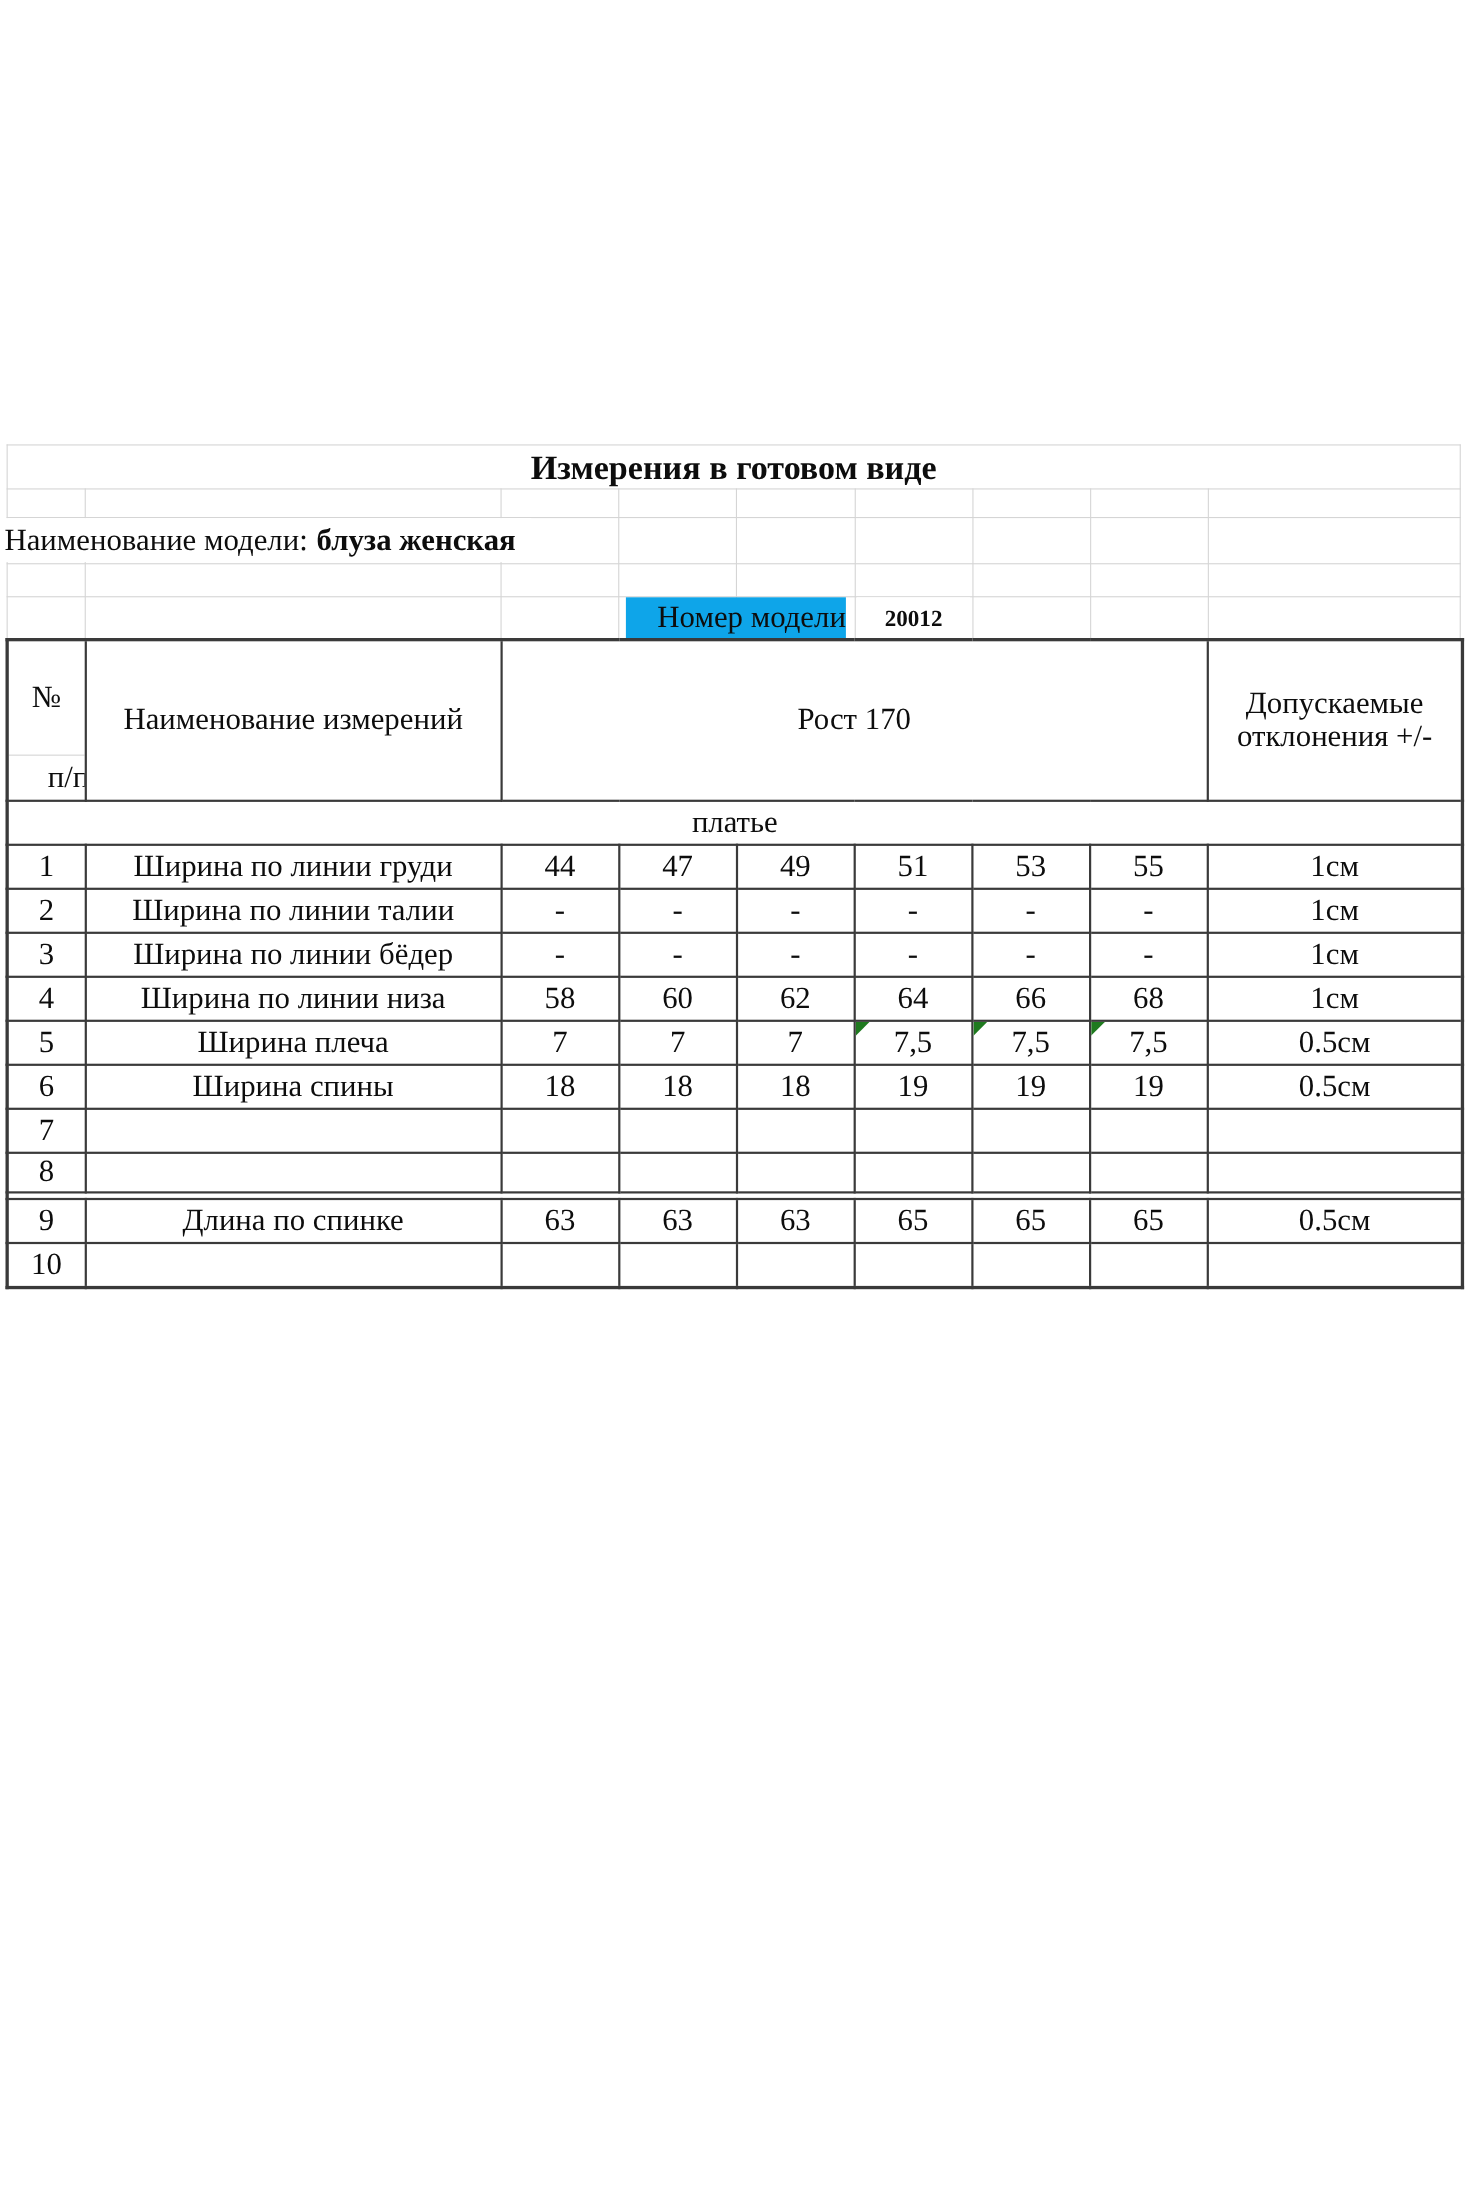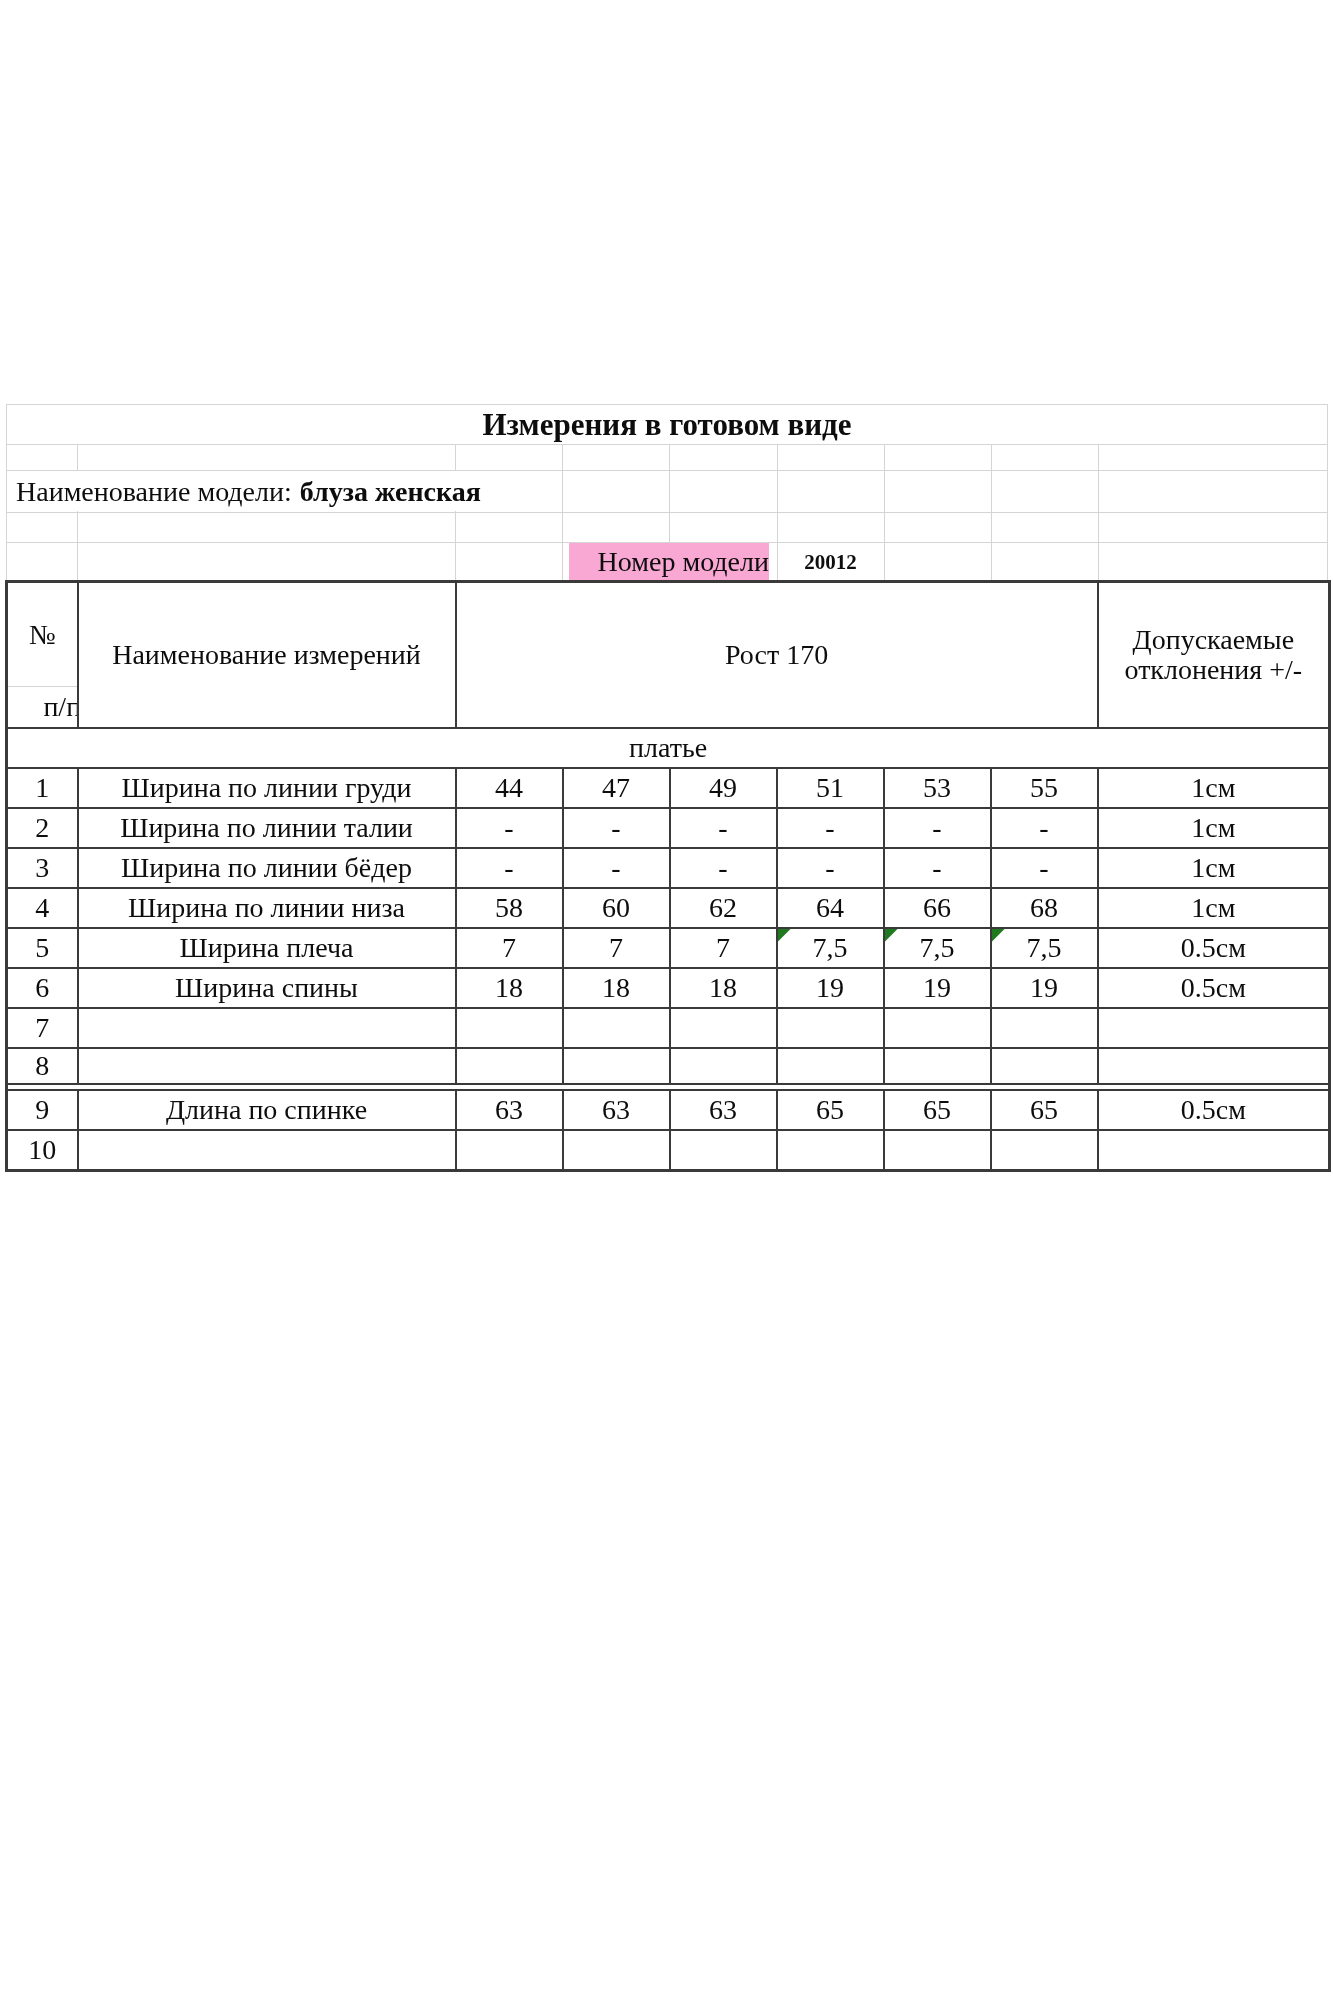--- a/index.html
+++ b/index.html
@@ -10,27 +10,27 @@
   
   .gl{position:absolute;background:#d5d5d5;}
   .gl.h{height:1px;left:6px;width:1322px;}
   .gl.v{width:1px;}
 
   .sheet-title{
     position:absolute;left:6px;top:404px;width:1322px;height:40px;line-height:41px;
     text-align:center;font-weight:bold;font-size:31px;white-space:nowrap;
   }
   .model-name{
-    position:absolute;left:15px;top:471px;height:40px;line-height:41px;background:#fff;
+    position:absolute;left:3px;top:471px;height:40px;line-height:41px;background:#fff;
     font-size:28px;white-space:nowrap;padding:0 14px 0 1px;
   }
   .model-name b{margin-left:8px;}
   .model-number-label{
     position:absolute;left:569px;top:543px;width:200px;height:37px;line-height:38px;
-    background:#f9a8d4;text-align:right;font-size:28px;white-space:nowrap;
+    background:#0ea5e9;text-align:right;font-size:28px;white-space:nowrap;
   }
   .model-number-value{
     position:absolute;left:779px;top:543px;width:103px;height:37px;line-height:38px;
     background:#fff;text-align:center;font-weight:bold;font-size:21px;
   }
 
   table.main{
     position:absolute;left:5px;top:580px;width:1323px;
     border-collapse:collapse;table-layout:fixed;font-size:28px;
     border:3px solid #3a3a3a;

